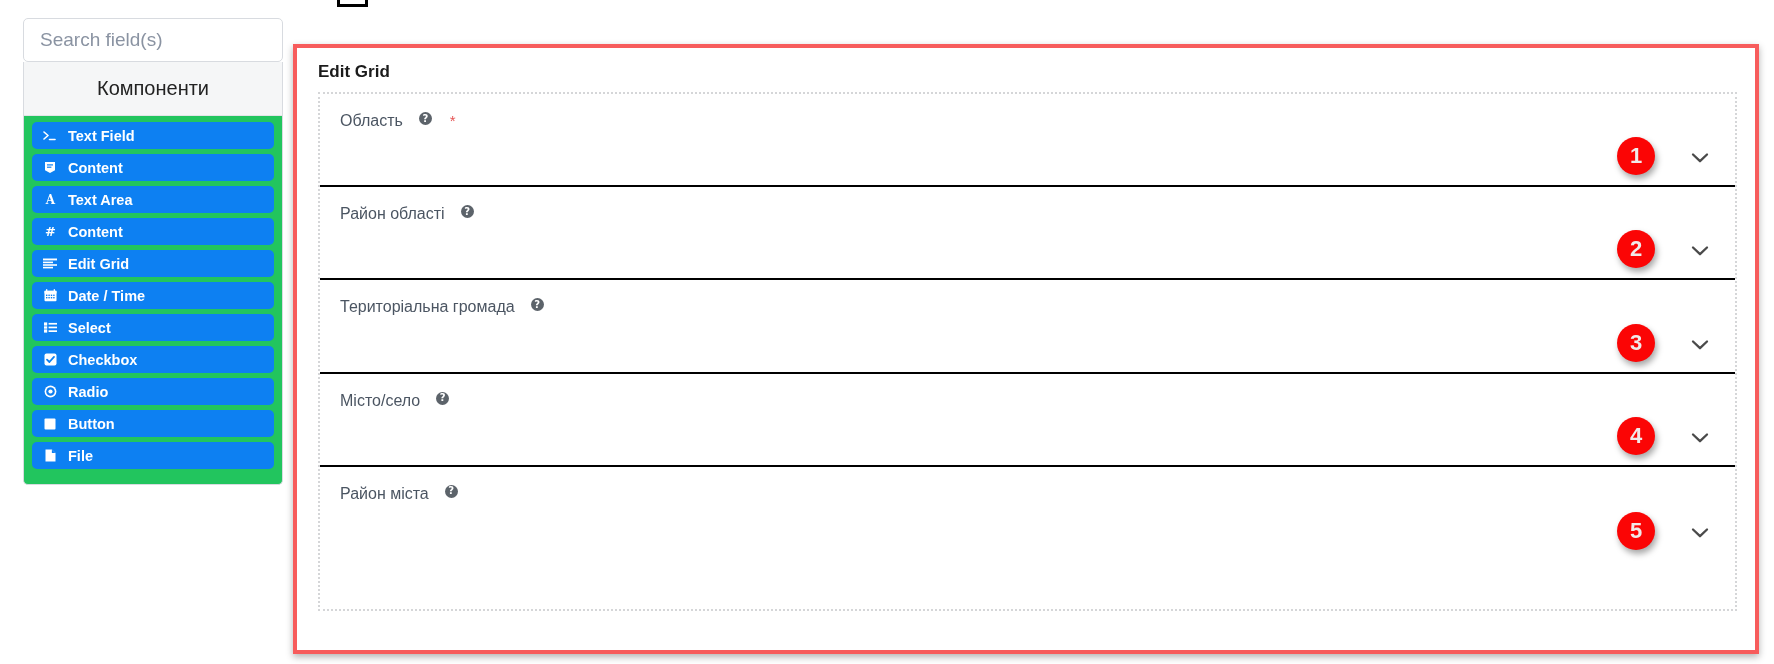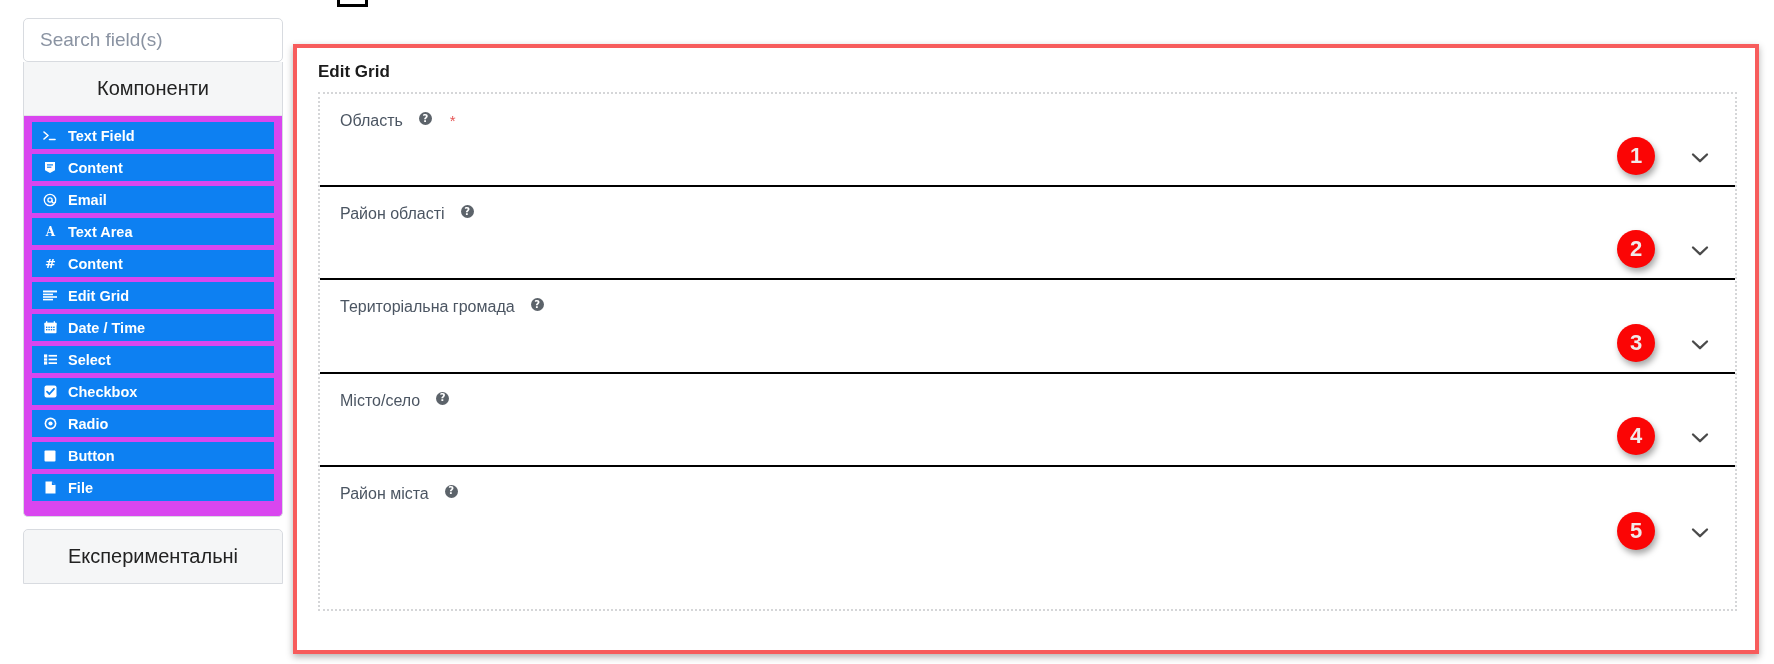--- a/index.html
+++ b/index.html
@@ -33,38 +33,38 @@
     color: #3c4b64;
     background: transparent;
   }
   .search-box input::placeholder { color: #8a93a2; }
 
   .panel {
     width: 260px;
     border: 1px solid #d8dbe0;
     border-top: none;
     border-radius: 0 0 5px 5px;
-    background: #d946ef;
+    background: #22c55e;
   }
   .panel-header {
     background: #f5f6f7;
     border-bottom: 1px solid #e3e5e8;
     text-align: center;
     font-size: 20px;
     color: #222;
     padding: 15px 6px 15px;
   }
   .panel-body { padding: 6px 8px 10px; }
 
   .comp-btn {
     display: flex; align-items: center;
     gap: 10px;
     background: #0d80f2;
     color: #fff;
-    border-radius: 0;
+    border-radius: 5px;
     height: 27px;
     margin-bottom: 5px;
     padding: 12px 10px;
     font-size: 14.5px;
     font-weight: bold;
     cursor: pointer;
     user-select: none;
   }
   .comp-btn .ci {
     width: 16px; flex: 0 0 16px;
@@ -187,30 +187,20 @@
           <span class="ci">
             <svg width="12" height="13" viewBox="0 0 12 13">
                 <path d="M1 1 h10 v8.2 L6 12 L1 9.2 Z" fill="#fff"></path>
                 <rect x="3" y="3.3" width="6" height="1.2" fill="#0d80f2"></rect>
                 <rect x="3" y="5.6" width="4.4" height="1.2" fill="#0d80f2"></rect>
               </svg>
           </span>
           <span>Content</span>
         </div>
 
-        <div class="comp-btn">
-          <span class="ci">
-            <svg width="14" height="14" viewBox="0 0 14 14">
-                <circle cx="7" cy="7" r="5.7" stroke="#fff" stroke-width="1.3" fill="none"></circle>
-                <circle cx="7" cy="7" r="2.1" stroke="#fff" stroke-width="1.3" fill="none"></circle>
-                <path d="M9.1 7 v1.8 a1.8 1.8 0 0 0 3.5 -.6" stroke="#fff" stroke-width="1.3" fill="none"></path>
-              </svg>
-          </span>
-          <span>Email</span>
-        </div>
 
         <div class="comp-btn">
           <span class="ci">
             <svg width="13" height="13" viewBox="0 0 13 13">
                 <text x="6.5" y="11" font-family="DejaVu Serif, serif" font-size="12" fill="#fff" text-anchor="middle">A</text>
               </svg>
           </span>
           <span>Text Area</span>
         </div>
 
@@ -307,92 +297,89 @@
                 <path d="M0.5 0.5 h6.4 l3.6 3.6 v8.4 h-10 Z" fill="#fff"></path>
                 <path d="M6.9 0.5 v3.6 h3.6" fill="#0d80f2"></path>
               </svg>
           </span>
           <span>File</span>
         </div>
 
       </div>
     </div>
 
-    <div class="panel2">
-      <div class="panel-header">Експериментальні</div>
+  </div>
+
+  <div id="editgrid">
+    <div class="eg-title">Edit Grid</div>
+
+    <div class="eg-inner">
+
+      <div class="field-row">
+        <div class="field-label">
+          <span>Область</span>
+          <span class="help-icon">?</span>
+          <span class="req-star">*</span>
+        </div>
+        <div class="badge">1</div>
+        <div class="chev">
+          <svg width="18" height="12" viewBox="0 0 18 12">
+              <path d="M2 2.5 L9 9.2 L16 2.5" stroke="#4a4a4a" stroke-width="2.3" fill="none" stroke-linecap="round" stroke-linejoin="round"></path>
+            </svg>
+        </div>
+      </div>
+
+      <div class="field-row">
+        <div class="field-label">
+          <span>Район області</span>
+          <span class="help-icon">?</span>
+        </div>
+        <div class="badge">2</div>
+        <div class="chev">
+          <svg width="18" height="12" viewBox="0 0 18 12">
+              <path d="M2 2.5 L9 9.2 L16 2.5" stroke="#4a4a4a" stroke-width="2.3" fill="none" stroke-linecap="round" stroke-linejoin="round"></path>
+            </svg>
+        </div>
+      </div>
+
+      <div class="field-row">
+        <div class="field-label">
+          <span>Територіальна громада</span>
+          <span class="help-icon">?</span>
+        </div>
+        <div class="badge">3</div>
+        <div class="chev">
+          <svg width="18" height="12" viewBox="0 0 18 12">
+              <path d="M2 2.5 L9 9.2 L16 2.5" stroke="#4a4a4a" stroke-width="2.3" fill="none" stroke-linecap="round" stroke-linejoin="round"></path>
+            </svg>
+        </div>
+      </div>
+
+      <div class="field-row">
+        <div class="field-label">
+          <span>Місто/село</span>
+          <span class="help-icon">?</span>
+        </div>
+        <div class="badge">4</div>
+        <div class="chev">
+          <svg width="18" height="12" viewBox="0 0 18 12">
+              <path d="M2 2.5 L9 9.2 L16 2.5" stroke="#4a4a4a" stroke-width="2.3" fill="none" stroke-linecap="round" stroke-linejoin="round"></path>
+            </svg>
+        </div>
+      </div>
+
+      <div class="field-row">
+        <div class="field-label">
+          <span>Район міста</span>
+          <span class="help-icon">?</span>
+        </div>
+        <div class="badge">5</div>
+        <div class="chev">
+          <svg width="18" height="12" viewBox="0 0 18 12">
+              <path d="M2 2.5 L9 9.2 L16 2.5" stroke="#4a4a4a" stroke-width="2.3" fill="none" stroke-linecap="round" stroke-linejoin="round"></path>
+            </svg>
+        </div>
+      </div>
+
     </div>
   </div>
 
-  <div id="editgrid">
-    <div class="eg-title">Edit Grid</div>
-
-    <div class="eg-inner">
-
-      <div class="field-row">
-        <div class="field-label">
-          <span>Область</span>
-          <span class="help-icon">?</span>
-          <span class="req-star">*</span>
-        </div>
-        <div class="badge">1</div>
-        <div class="chev">
-          <svg width="18" height="12" viewBox="0 0 18 12">
-              <path d="M2 2.5 L9 9.2 L16 2.5" stroke="#4a4a4a" stroke-width="2.3" fill="none" stroke-linecap="round" stroke-linejoin="round"></path>
-            </svg>
-        </div>
-      </div>
-
-      <div class="field-row">
-        <div class="field-label">
-          <span>Район області</span>
-          <span class="help-icon">?</span>
-        </div>
-        <div class="badge">2</div>
-        <div class="chev">
-          <svg width="18" height="12" viewBox="0 0 18 12">
-              <path d="M2 2.5 L9 9.2 L16 2.5" stroke="#4a4a4a" stroke-width="2.3" fill="none" stroke-linecap="round" stroke-linejoin="round"></path>
-            </svg>
-        </div>
-      </div>
-
-      <div class="field-row">
-        <div class="field-label">
-          <span>Територіальна громада</span>
-          <span class="help-icon">?</span>
-        </div>
-        <div class="badge">3</div>
-        <div class="chev">
-          <svg width="18" height="12" viewBox="0 0 18 12">
-              <path d="M2 2.5 L9 9.2 L16 2.5" stroke="#4a4a4a" stroke-width="2.3" fill="none" stroke-linecap="round" stroke-linejoin="round"></path>
-            </svg>
-        </div>
-      </div>
-
-      <div class="field-row">
-        <div class="field-label">
-          <span>Місто/село</span>
-          <span class="help-icon">?</span>
-        </div>
-        <div class="badge">4</div>
-        <div class="chev">
-          <svg width="18" height="12" viewBox="0 0 18 12">
-              <path d="M2 2.5 L9 9.2 L16 2.5" stroke="#4a4a4a" stroke-width="2.3" fill="none" stroke-linecap="round" stroke-linejoin="round"></path>
-            </svg>
-        </div>
-      </div>
-
-      <div class="field-row">
-        <div class="field-label">
-          <span>Район міста</span>
-          <span class="help-icon">?</span>
-        </div>
-        <div class="badge">5</div>
-        <div class="chev">
-          <svg width="18" height="12" viewBox="0 0 18 12">
-              <path d="M2 2.5 L9 9.2 L16 2.5" stroke="#4a4a4a" stroke-width="2.3" fill="none" stroke-linecap="round" stroke-linejoin="round"></path>
-            </svg>
-        </div>
-      </div>
-
-    </div>
-  </div>
-
 </div>
 
 </body></html>

